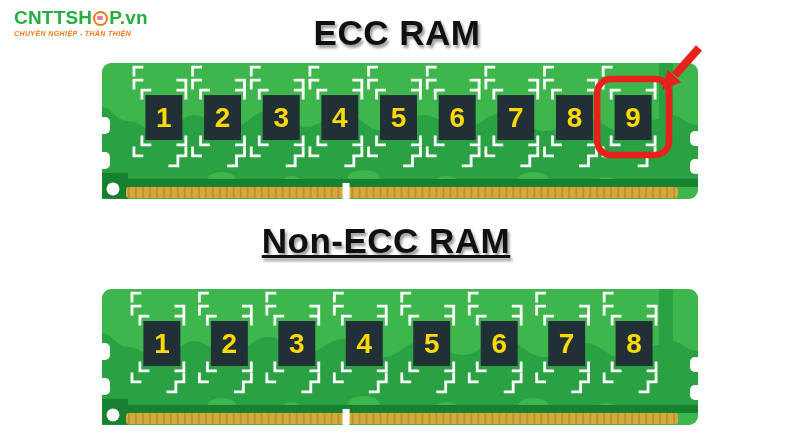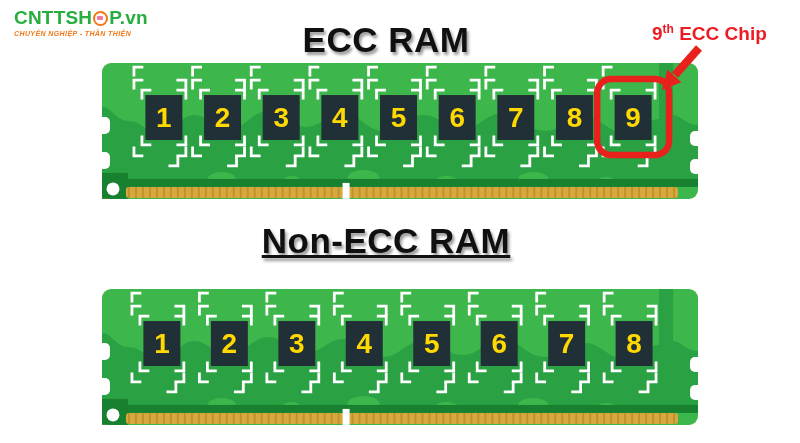--- a/index.html
+++ b/index.html
@@ -10,21 +10,21 @@
   .logo{position:absolute;left:14px;top:8px;line-height:1;}
   .brand{font-weight:700;font-size:19px;color:var(--logo-green);letter-spacing:.2px;display:flex;align-items:center;}
   .cart{display:inline-block;width:11px;height:11px;border:2.5px solid var(--logo-orange);
         border-radius:50%;margin:0 1px;position:relative;top:1px;}
   .cart i{position:absolute;left:2px;top:3px;width:6px;height:4px;background:#f2779e;display:block;border-radius:1px;}
   .tagline{margin-top:3px;font-size:7px;font-weight:700;font-style:italic;color:var(--logo-orange);letter-spacing:.4px;}
 
   
   .section-title{position:absolute;left:0;width:100%;text-align:center;font-weight:700;font-size:35px;
                  color:#101010;text-shadow:2px 3px 3px rgba(0,0,0,.40);letter-spacing:.5px;}
-  .t1{top:20px;}
+  .t1{top:13px;padding-left:11px;}
   .t2{top:221px;text-decoration:underline;}
 
   
   .callout{position:absolute;left:652px;top:22px;font-weight:700;font-size:19px;color:var(--callout-red);}
   .callout sup{font-size:12px;}
 
   .stick{position:absolute;left:102px;width:596px;height:136px;}
   .s1{top:63px;}
   .s2{top:289px;}
   .arrow-overlay{position:absolute;left:615px;top:18px;width:185px;height:85px;z-index:5;}
@@ -57,21 +57,20 @@
           <i></i>
         </span>
         <span>P.vn</span>
     </div>
     <div class="tagline">CHUYÊN NGHIỆP - THÂN THIỆN</div>
   </div>
 
   <div class="section-title t1">ECC RAM</div>
   <div class="section-title t2">Non-ECC RAM</div>
 
-  <div class="callout"><span>9</span><sup>th</sup><span> ECC Chip</span></div>
 
   <svg class="arrow-overlay" viewBox="0 0 185 85">
     <line class="arrow-shaft" x1="84" y1="30" x2="60" y2="57"></line>
     <polygon class="arrow" points="47,72 66.3,64.3 52.5,51.6"></polygon>
   </svg>
 
   <svg class="stick s1" viewBox="0 0 597 136">
     <defs>
       <pattern id="gold1" patternUnits="userSpaceOnUse" width="7" height="11">
         <rect class="goldA" width="7" height="11"></rect>

